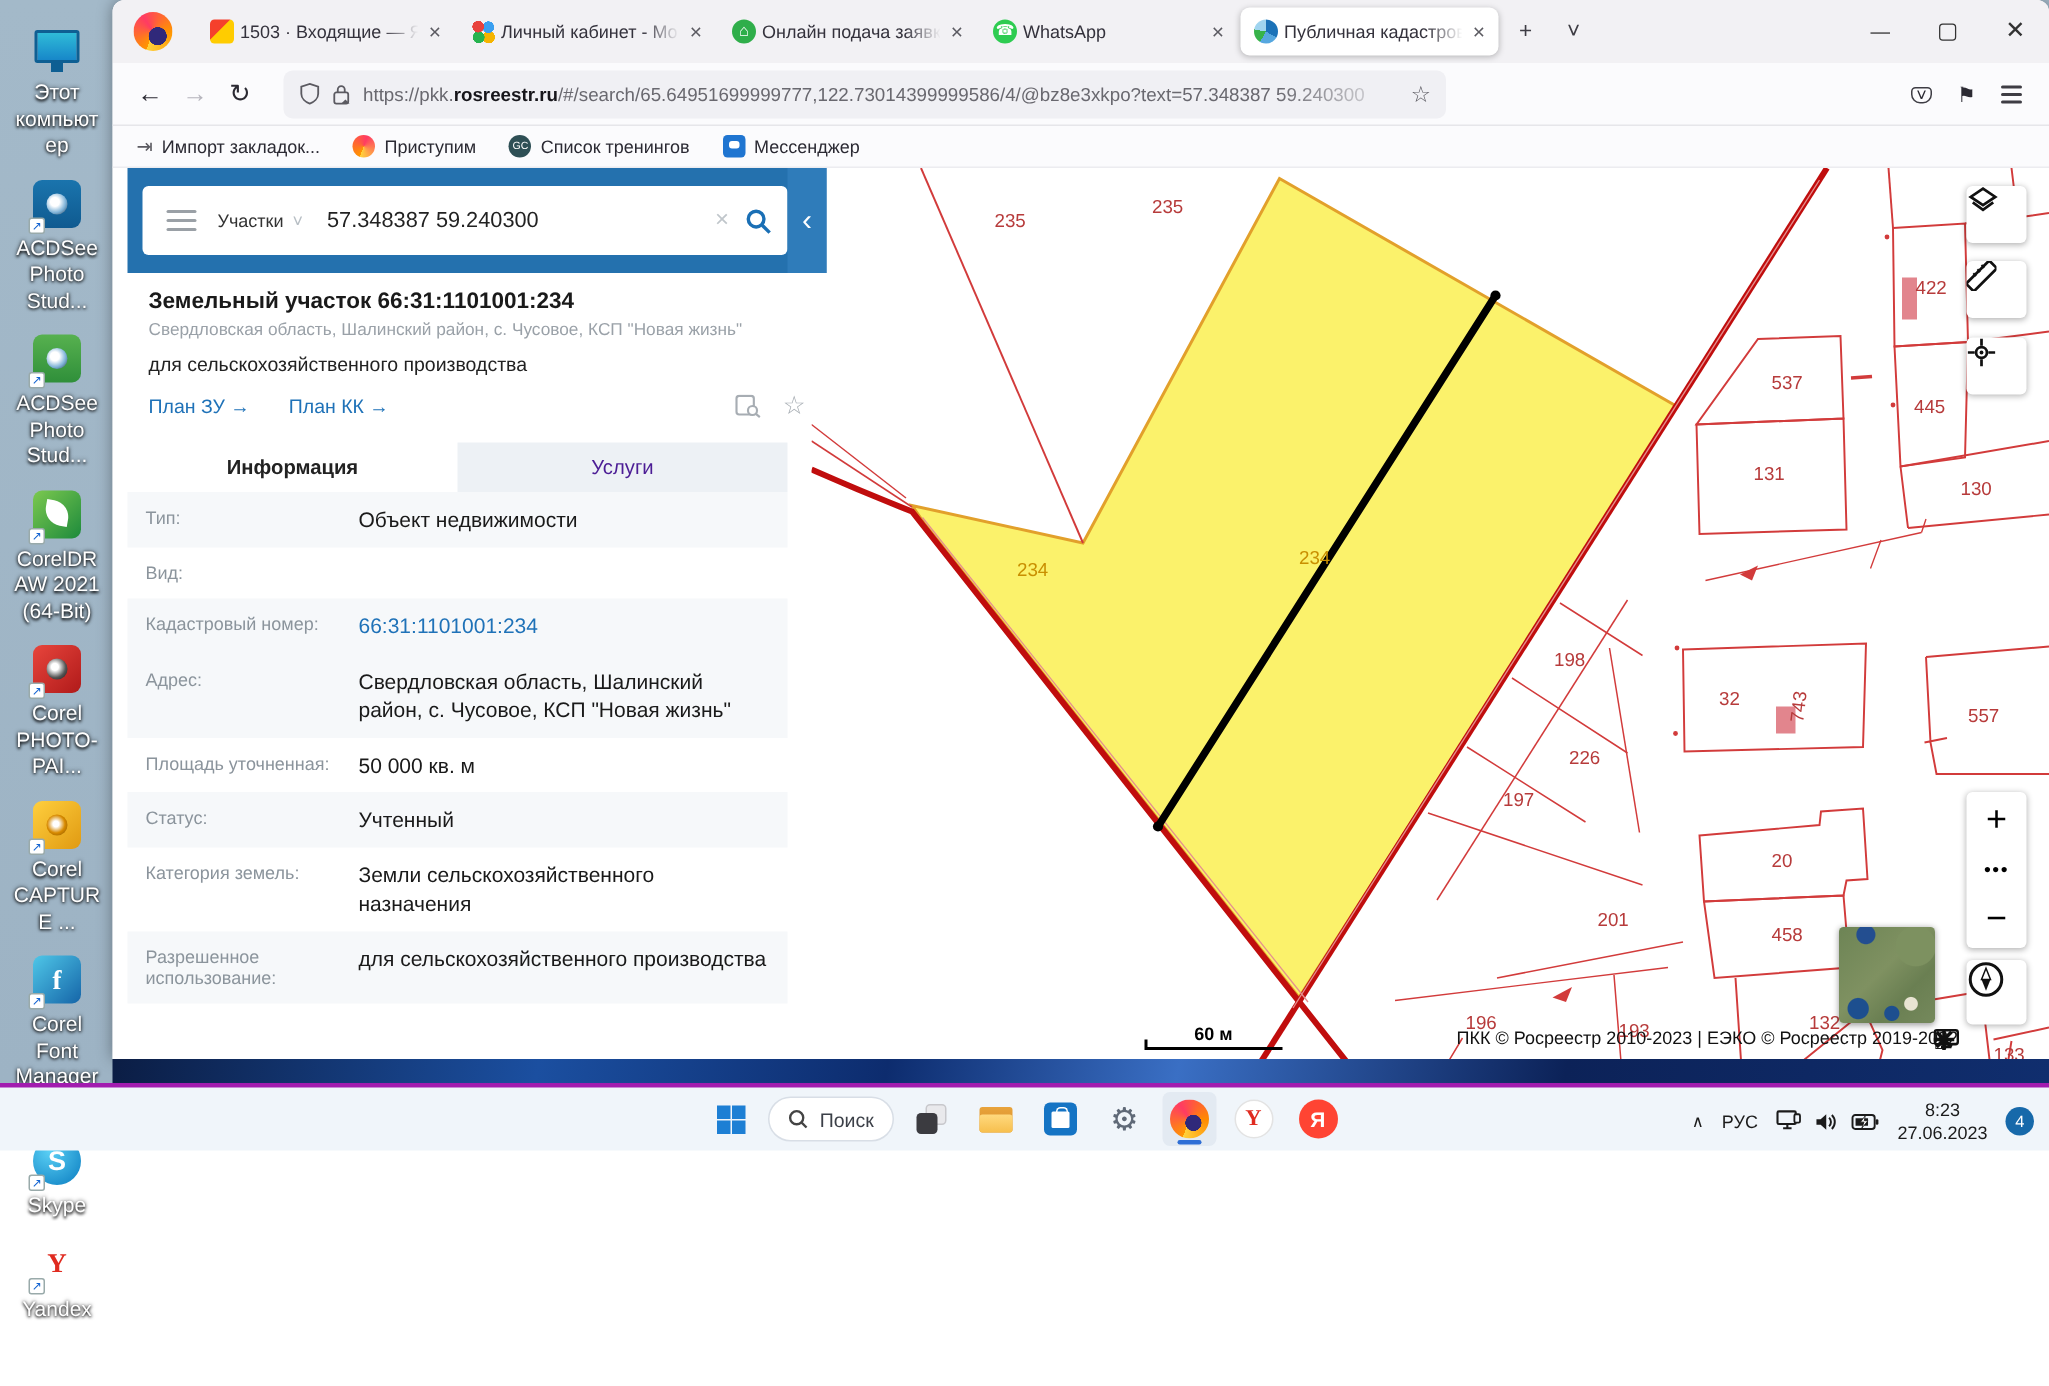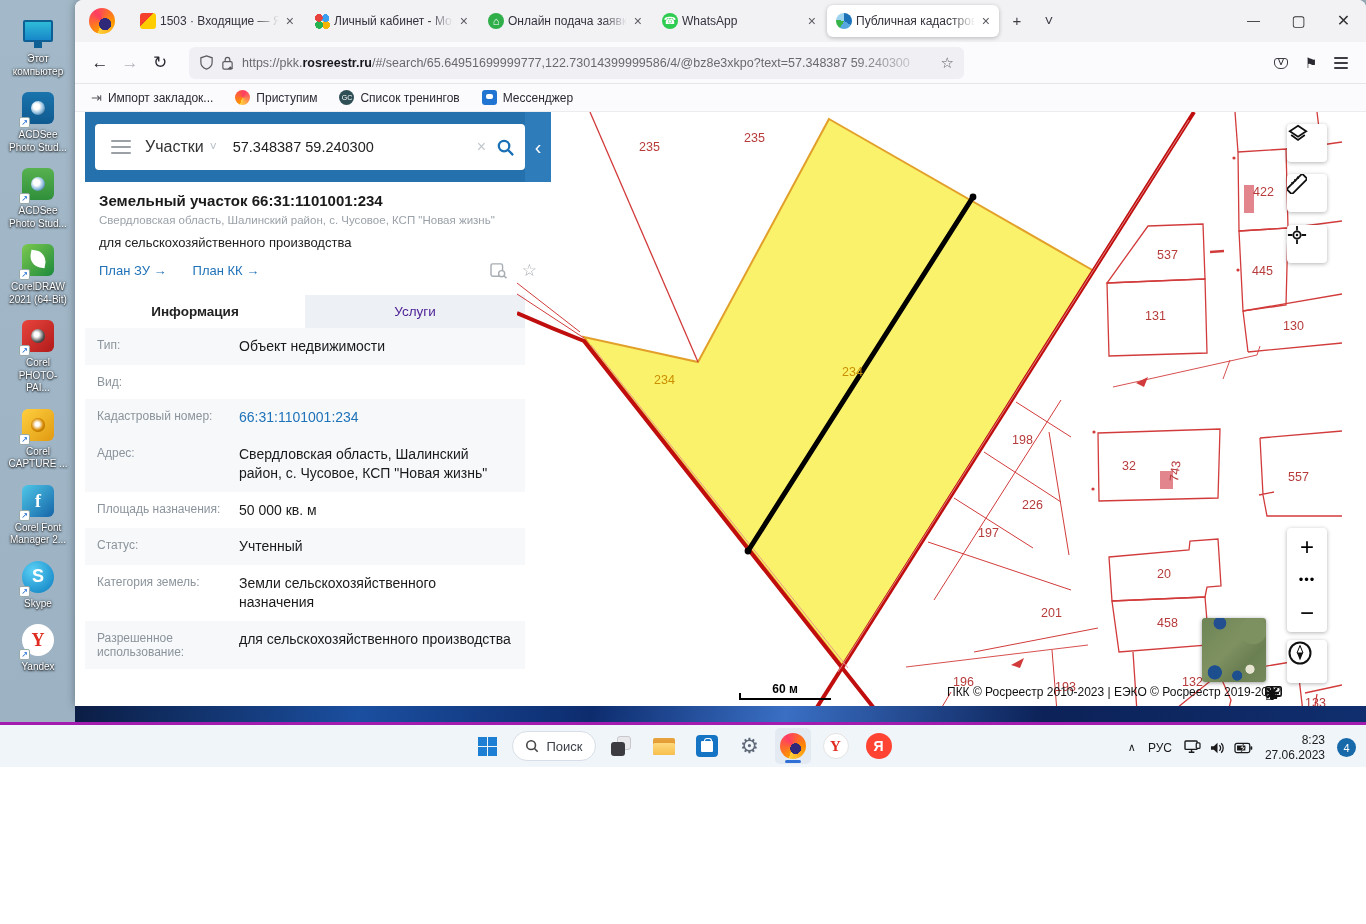--- a/index.html
+++ b/index.html
@@ -4,21 +4,21 @@
 <style>
   * { margin:0; padding:0; box-sizing:border-box; }
   body { font-family:"Liberation Sans", sans-serif; background:#fff; width:1366px; height:924px; overflow:hidden; }
   .screen { position:relative; width:1366px; height:924px; background:#fff; }
 
   
   .desktop { position:absolute; left:0; top:0; width:1366px; height:722px; background:linear-gradient(180deg,#a3b9c9,#9db3c4); }
   .dicons { position:absolute; left:0; top:10px; width:76px; display:flex; flex-direction:column; align-items:center; }
   .dicon { width:76px; padding:6px 2px 8px; display:flex; flex-direction:column; align-items:center; cursor:default; }
   .dicon .dimg { width:34px; height:34px; position:relative; margin-bottom:3px; }
-  .dicon .dlabel { font-size:10px; color:#fff; text-align:center; line-height:1.25;
+  .dicon .dlabel { font-size:14px; color:#fff; text-align:center; line-height:1.25;
       text-shadow:0 1px 2px rgba(0,0,0,.95), 0 0 3px rgba(0,0,0,.7); word-wrap:break-word; width:59px;}
   .shortcut { position:absolute; left:-2px; bottom:-2px; width:11px; height:11px; background:#fff; border:1px solid #9aa; border-radius:2px; font-size:8px; color:#1464d2; line-height:9px; text-align:center;}
   .ic-pc { width:30px; height:22px; margin:4px auto 0; background:linear-gradient(180deg,#2fbbd8,#1787c9); border:2px solid #0e5f93; border-radius:2px; position:relative;}
   .ic-pc:after { content:""; position:absolute; left:9px; bottom:-8px; width:8px; height:6px; background:#0e5f93; }
   .ic-sq { width:32px; height:32px; margin:0 auto; border-radius:6px; position:relative; }
   .lens { position:absolute; left:50%; top:50%; transform:translate(-50%,-50%); width:14px; height:14px; border-radius:50%; background:radial-gradient(circle at 40% 40%, #fff 25%, #7fb3d8 60%, #234); }
   .ic-circle { width:32px; height:32px; border-radius:50%; margin:0 auto; display:flex; align-items:center; justify-content:center; font-weight:bold; }
 
   
   .window { position:absolute; left:75px; top:0; width:1291px; height:706px; background:#fff; border-radius:8px 8px 0 0; box-shadow:0 0 10px rgba(0,0,0,.35); overflow:hidden; }
@@ -59,21 +59,21 @@
   .content { position:relative; height:594px; overflow:hidden; background:#fff;}
 
   
   .panel { position:absolute; left:10px; top:0; width:466px; }
   .search-wrap { height:70px; background:#2471ae; display:flex; align-items:center; padding:0 0 0 10px; }
   .search-box { flex:1; height:46px; background:#fff; border-radius:4px; display:flex; align-items:center; padding:0 10px; }
   .sb-burger { width:20px; margin:0 14px 0 6px; }
   .sb-burger i, .sb-burger i:before, .sb-burger i:after { display:block; width:20px; height:2.5px; background:#9aa0a6; border-radius:1px; position:relative; content:"";}
   .sb-burger i:before, .sb-burger i:after { content:""; position:absolute; }
   .sb-burger i:before { top:-6px; } .sb-burger i:after { top:6px; }
-  .sb-cat { font-size:16px; color:#333; margin-right:6px; }
+  .sb-cat { font-size:12px; color:#333; margin-right:6px; }
   .sb-chev { color:#b7bec4; font-size:12px; margin-right:16px; }
   .sb-input { flex:1; font-size:14.5px; color:#222; border:none; outline:none; font-family:inherit; background:transparent;}
   .sb-clear { color:#c0c6cb; font-size:16px; margin:0 10px; }
   .collapse-tab { width:26px; height:70px; display:flex; align-items:center; justify-content:center; color:#fff; font-size:20px; background:#2f7cba; }
 
   .phead { background:#fff; padding:10px 14px 6px; }
   .ptitle { font-size:15px; font-weight:bold; color:#1a1a1a; }
   .psub { font-size:11.5px; color:#9aa1a8; margin-top:5px; }
   .pusage { font-size:13px; color:#222; margin-top:9px; }
   .plinks { display:flex; align-items:center; margin-top:10px; padding-bottom:8px; }
@@ -83,21 +83,21 @@
   .ptab { flex:1; display:flex; align-items:center; justify-content:center; font-size:13.5px; }
   .ptab.on { background:#fff; color:#222; font-weight:bold; }
   .ptab.off { background:#edf1f5; color:#4c1d95; }
   .prow { display:flex; width:440px; }
   .prow.alt { background:#f6f8fa; }
   .prow .pl { flex:0 0 148px; padding:10px 4px 10px 12px; font-size:12px; color:#8b949c; }
   .prow .pv { flex:1; padding:9px 12px 9px 6px; font-size:14px; color:#1a1a1a; line-height:1.35;}
   .prow .pv.link { color:#1f72b8; }
 
   
-  .map { position:absolute; left:442px; top:0; width:825px; height:594px; }
+  .map { position:absolute; left:466px; top:0; width:825px; height:594px; }
   .map svg { position:absolute; left:0; top:0; }
   .mapbtn { position:absolute; width:40px; background:#fff; border-radius:4px; box-shadow:0 1px 4px rgba(0,0,0,.3); display:flex; align-items:center; justify-content:center; }
   .scalebar { position:absolute; left:222px; top:570px; width:92px; text-align:center; }
   .scalebar .st { font-size:12px; font-weight:bold; color:#000; }
   .scalebar .sl { height:2px; background:#000; margin-top:2px; position:relative;}
   .scalebar .sl:before { content:""; position:absolute; left:0; top:-5px; width:2px; height:5px; background:#000;}
   .copyright { position:absolute; left:430px; top:573px; font-size:12px; color:#111; white-space:nowrap; }
   .minimap { position:absolute; left:685px; top:506px; width:64px; height:64px; border-radius:3px; box-shadow:0 1px 4px rgba(0,0,0,.4);
      background:
        radial-gradient(circle at 20% 85%, #1d4f8f 0 9%, transparent 10%),
@@ -128,21 +128,21 @@
   .store { width:22px; height:22px; background:#1574c4; border-radius:4px; position:relative;}
   .store:before { content:""; position:absolute; left:5px; top:6px; width:12px; height:11px; background:#fff; border-radius:1px;}
   .store:after { content:""; position:absolute; left:8px; top:3px; width:6px; height:4px; border:1.5px solid #fff; border-bottom:none; border-radius:3px 3px 0 0;}
   .gear { font-size:21px; color:#5f6977; }
   .ffdock { width:26px; height:26px; border-radius:50%; background:radial-gradient(circle at 60% 60%, #30297a 0 24%, transparent 25%), conic-gradient(from 200deg,#ff9500,#ff3b63,#ff8a00 70%,#ffd23c);}
   .ybr { width:26px; height:26px; border-radius:50%; background:#fff; border:1px solid #e3e3e3; color:#e02b20; font-weight:bold; font-size:15px; display:flex; align-items:center; justify-content:center; font-family:"Liberation Serif",serif;}
   .yap { width:26px; height:26px; border-radius:50%; background:#f43; color:#fff; font-weight:bold; font-size:14px; display:flex; align-items:center; justify-content:center;}
   .tray { position:absolute; right:10px; top:0; height:45px; display:flex; align-items:center; gap:12px; }
   .tray .lang { font-size:12px; color:#1b1b1b; }
   .tray .chev { font-size:11px; color:#1b1b1b; }
-  .clock { text-align:right; font-size:12px; color:#1b1b1b; line-height:1.25; }
+  .clock { text-align:center; font-size:12px; color:#1b1b1b; line-height:1.25; }
   .badge { width:19px; height:19px; border-radius:50%; background:#1769aa; color:#fff; font-size:11px; display:flex; align-items:center; justify-content:center; }
   .trayic { display:flex; align-items:center; gap:8px; }
 </style>
 </head>
 <body>
 
 <div class="screen">
   <div class="desktop"></div>
 
   <div class="dicons">
@@ -357,21 +357,21 @@
             </div>
           <div class="prow alt">
               <div class="pl">Кадастровый номер:</div>
               <div class="pv link">66:31:1101001:234</div>
             </div>
           <div class="prow alt">
               <div class="pl">Адрес:</div>
               <div class="pv">Свердловская область, Шалинский район, с. Чусовое, КСП "Новая жизнь"</div>
             </div>
           <div class="prow">
-              <div class="pl">Площадь назначения:</div>
+              <div class="pl">Площадь уточненная:</div>
               <div class="pv">50 000 кв. м</div>
             </div>
           <div class="prow alt">
               <div class="pl">Статус:</div>
               <div class="pv">Учтенный</div>
             </div>
           <div class="prow">
               <div class="pl">Категория земель:</div>
               <div class="pv">Земли сельскохозяйственного назначения</div>
             </div>

